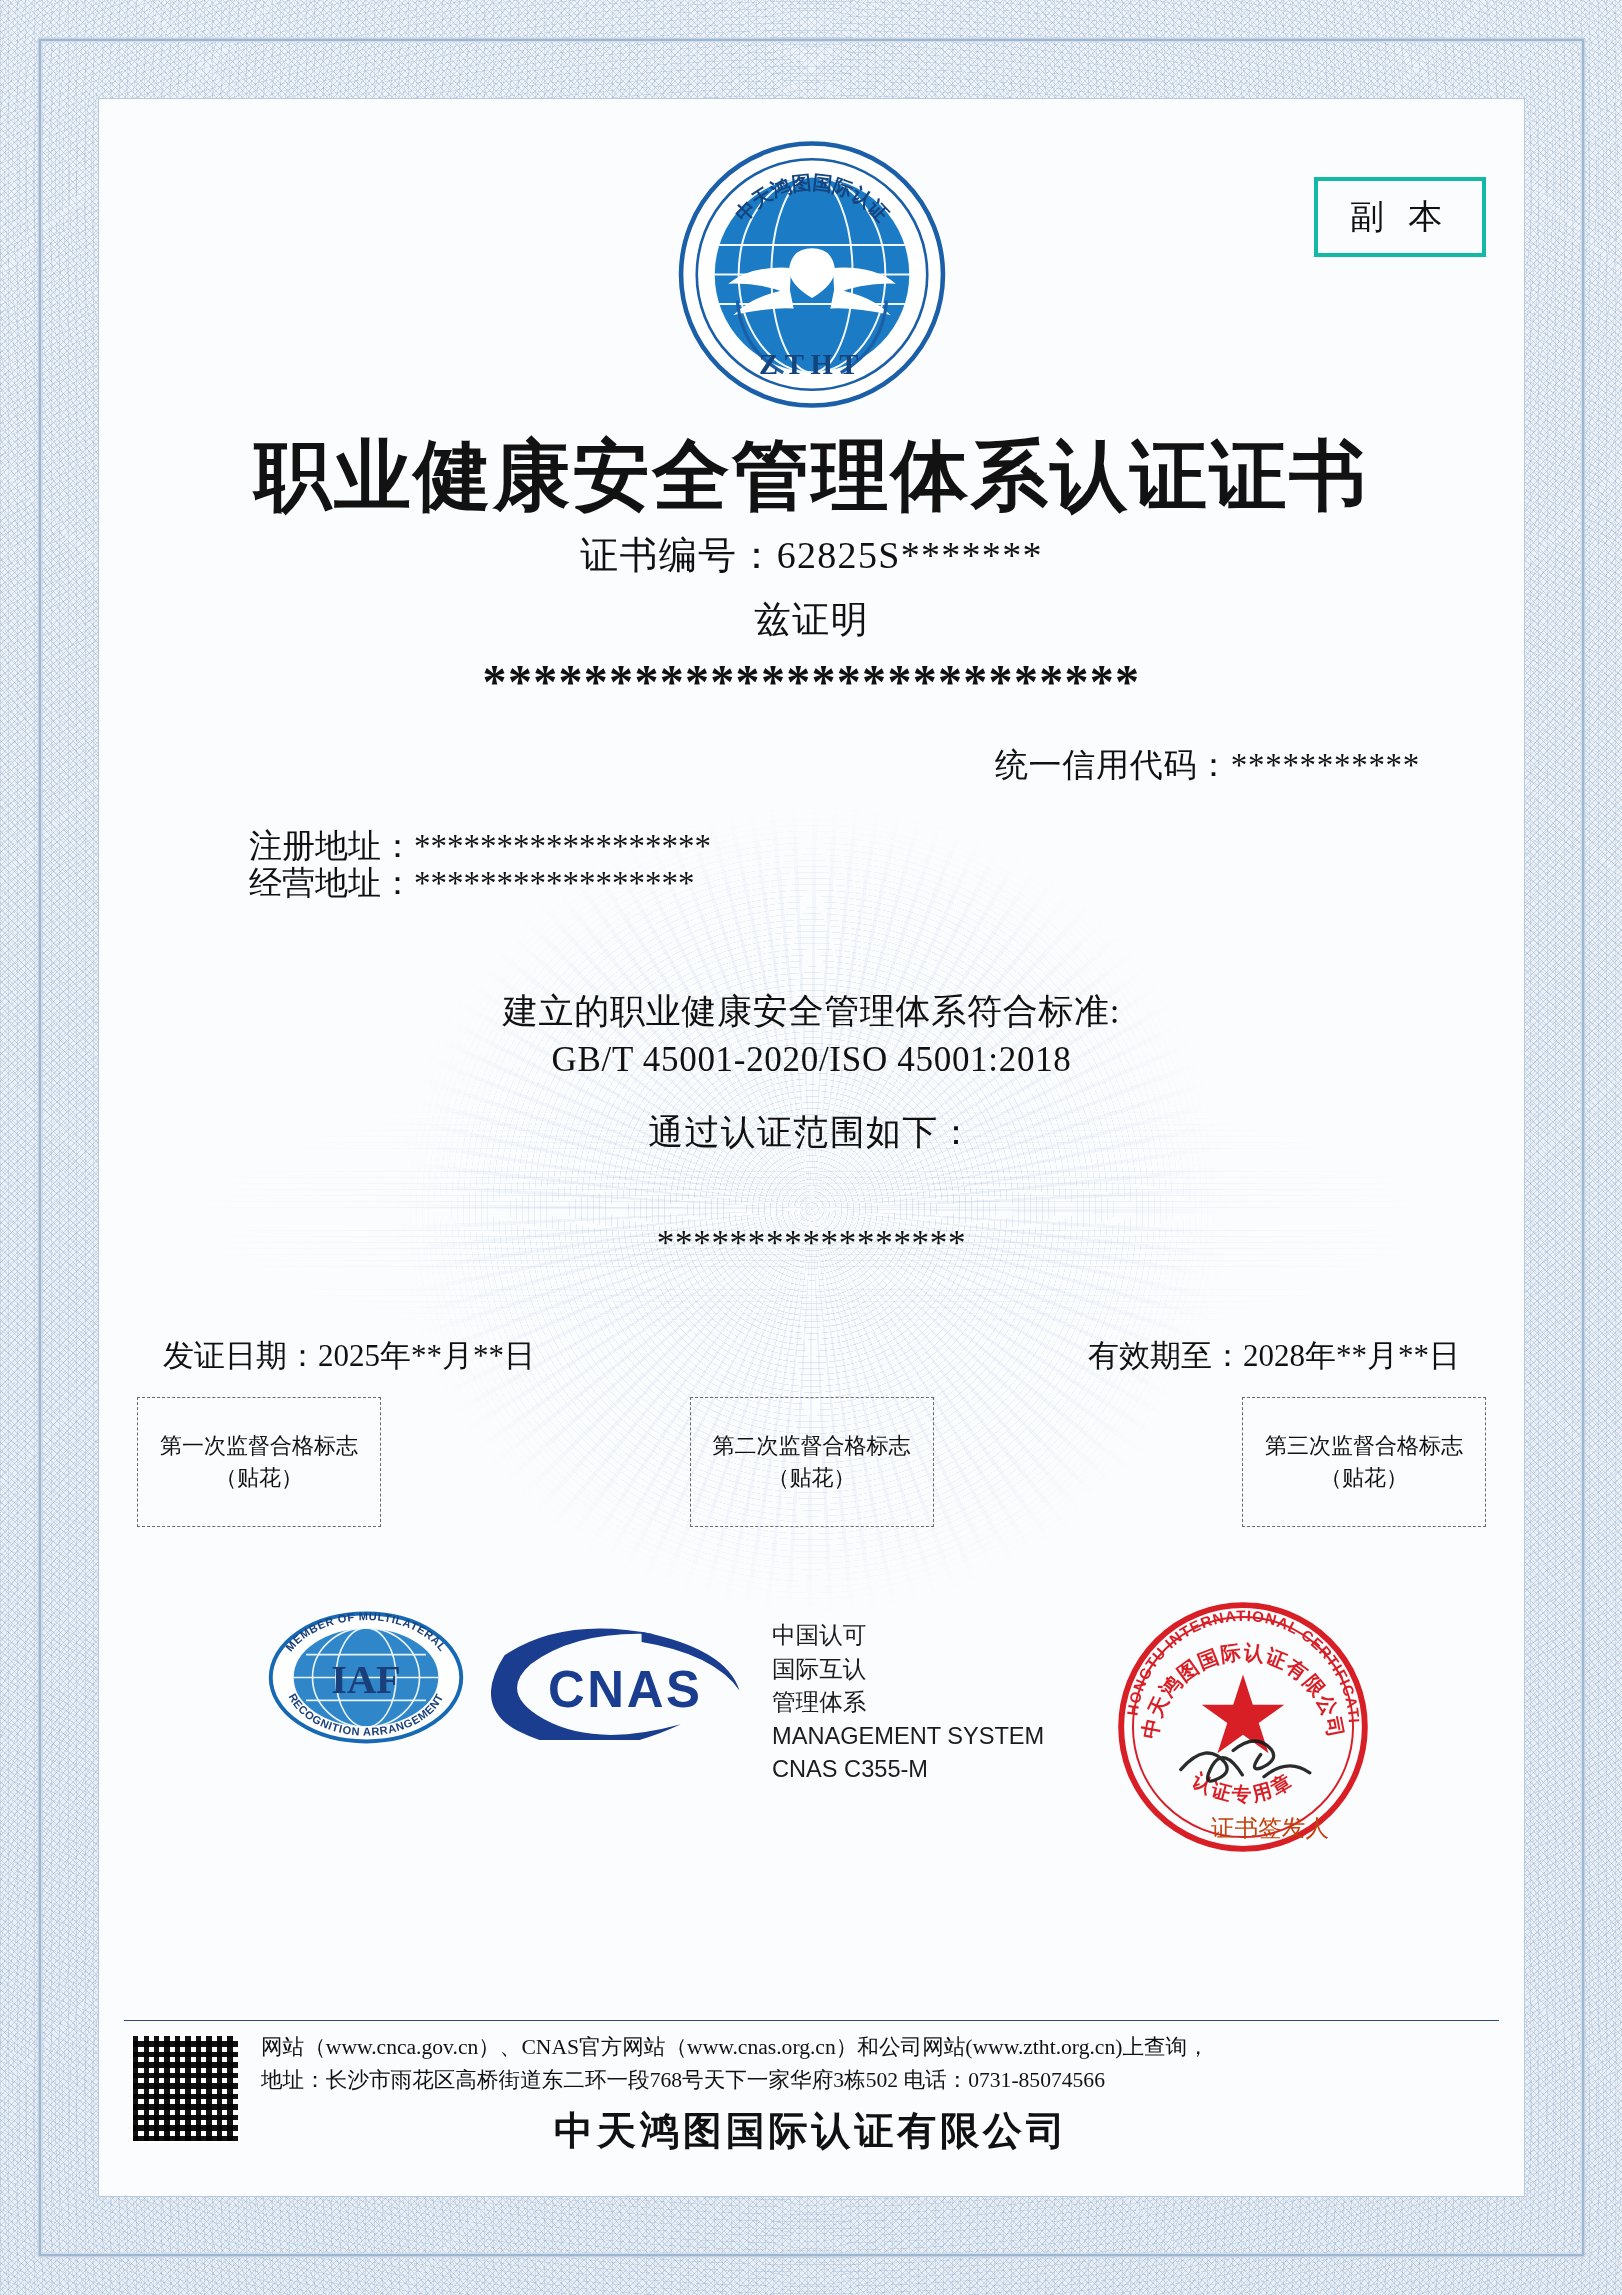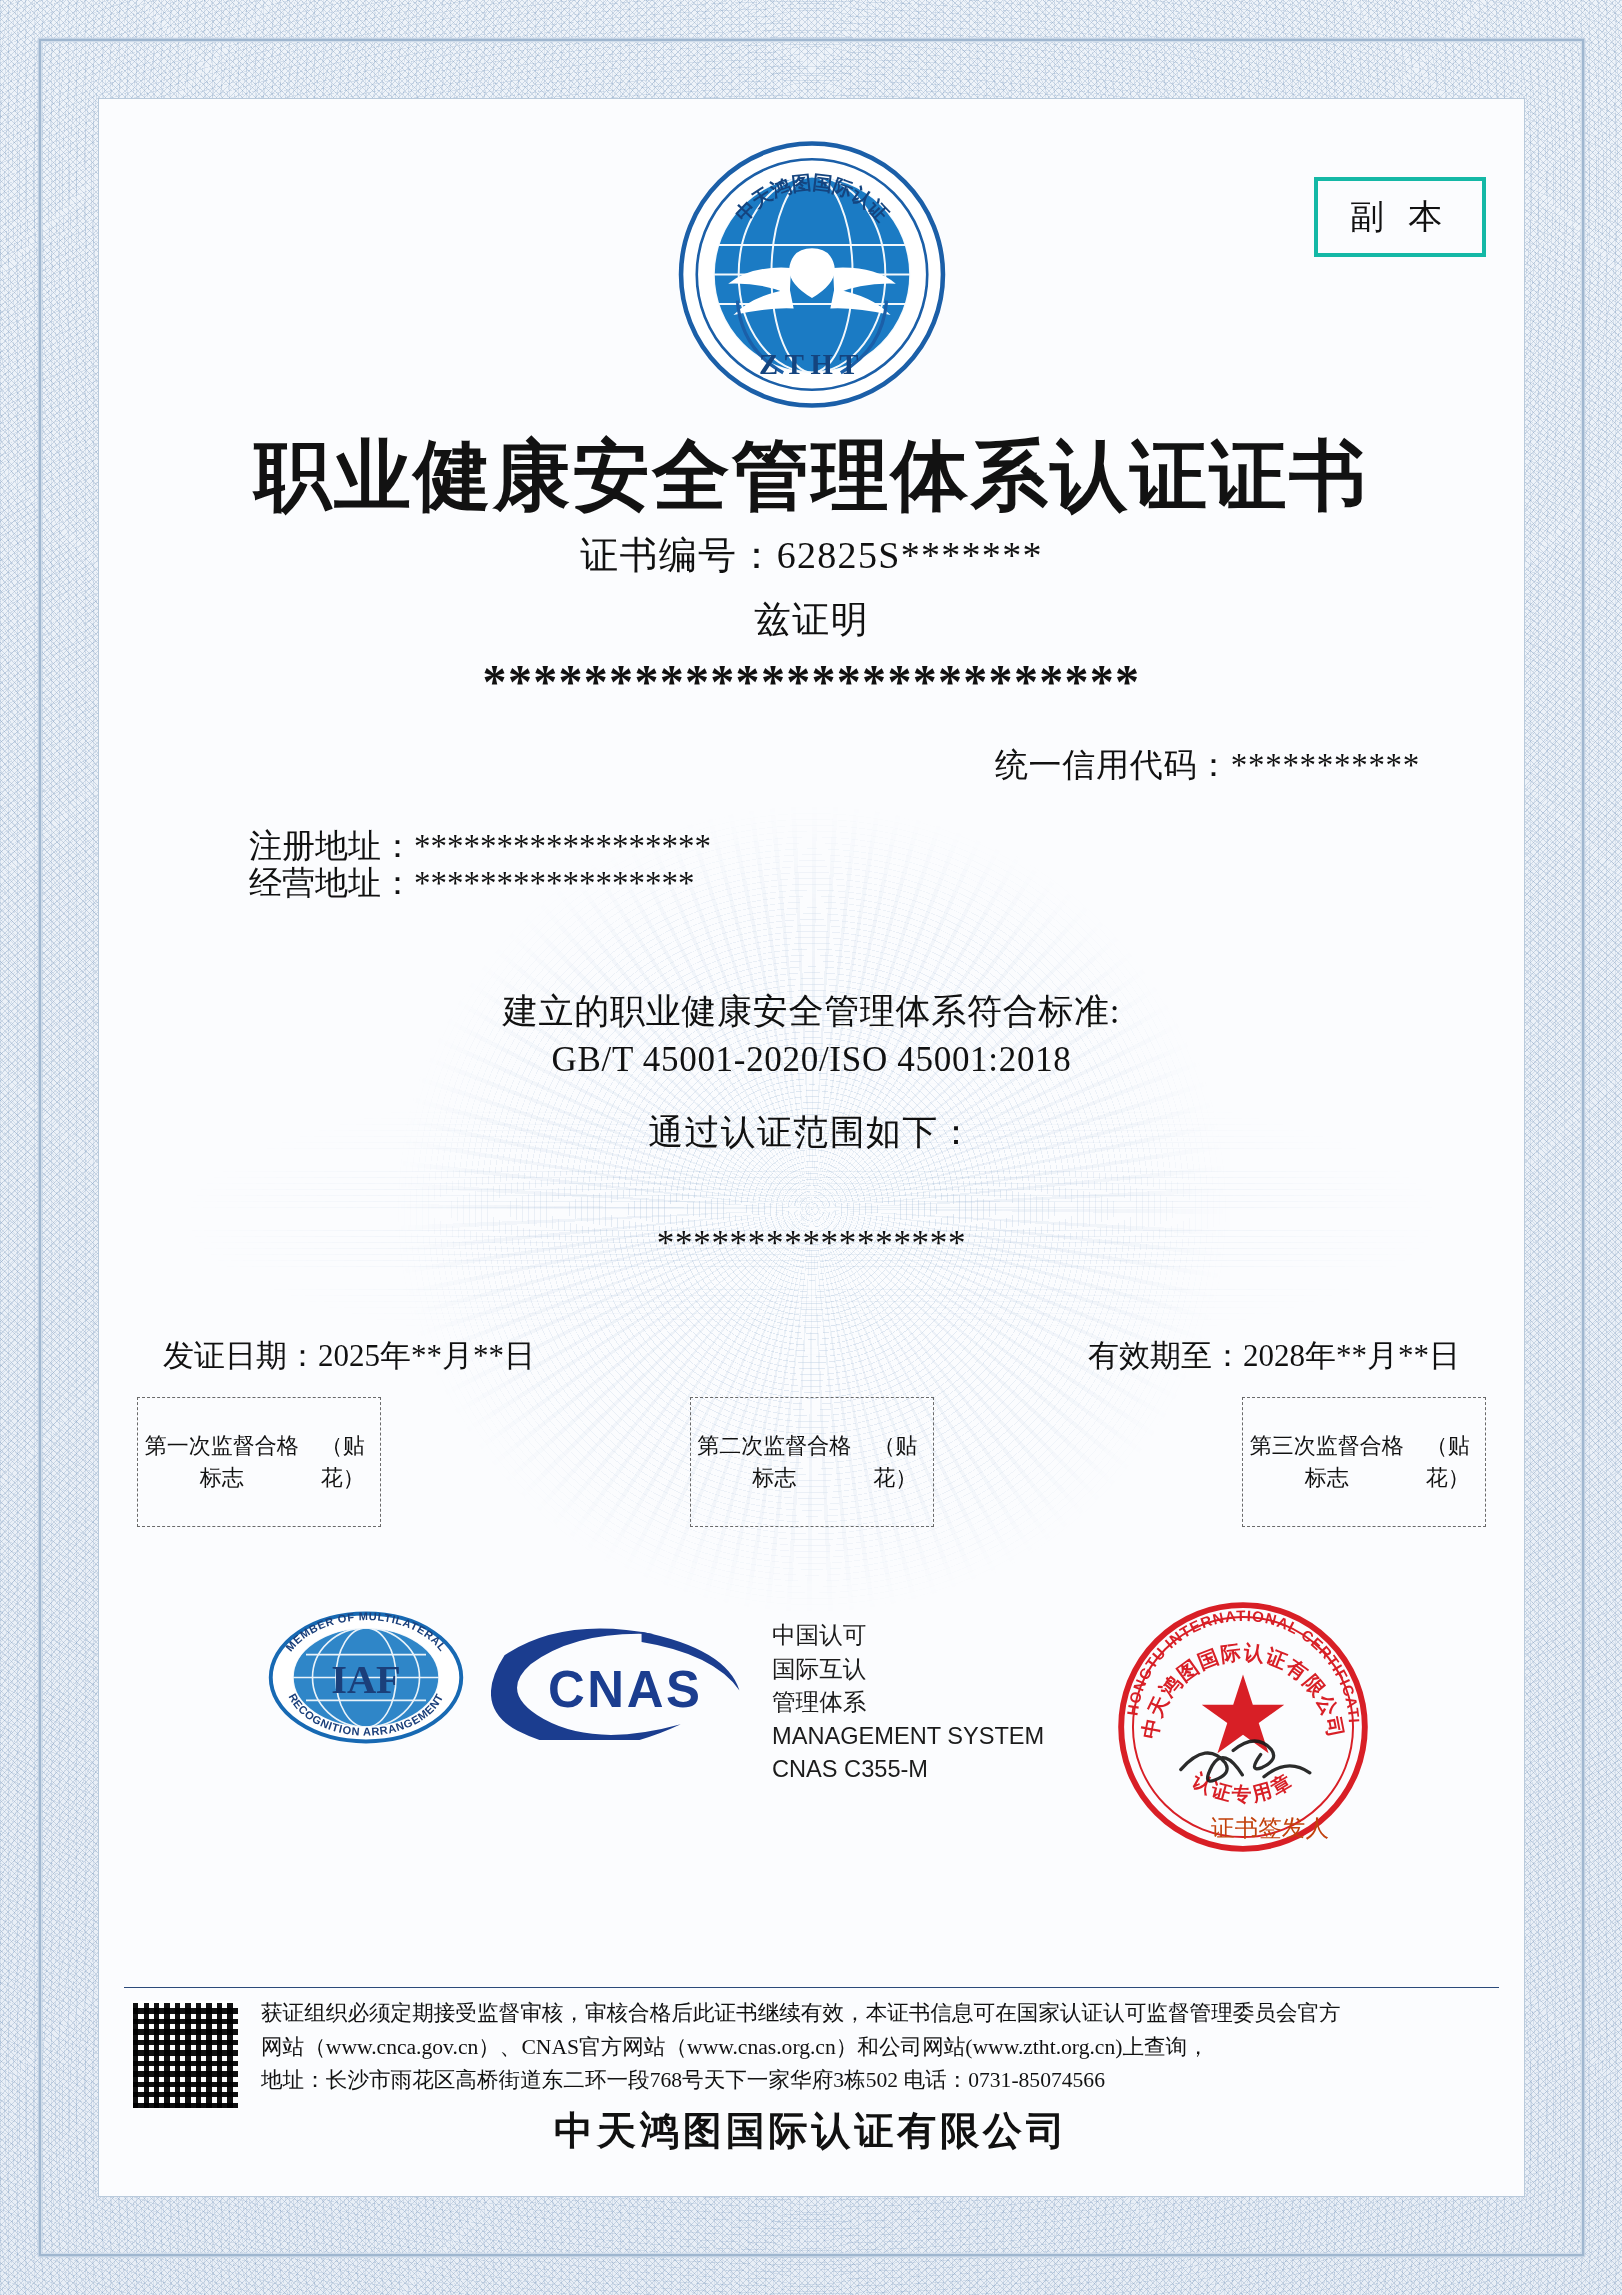--- a/index.html
+++ b/index.html
@@ -233,21 +233,21 @@
     display: flex;
     justify-content: space-between;
     padding: 0 13px;
     box-sizing: border-box;
   }
   .sticker {
     width: 242px;
     height: 128px;
     border: 1.3px dashed #6a6a6a;
     display: flex;
-    flex-direction: row;
+    flex-direction: column;
     align-items: center;
     justify-content: center;
     font-size: 22px;
     color: #111;
     line-height: 1.45;
     text-align: center;
     background: transparent;
   }
 
   
@@ -503,21 +503,20 @@
           </g>
         </svg>
       </div>
 
       <div class="signer">证书签发人</div>
     </div>
 
     <div class="footer">
       <div class="qr"></div>
       <div class="footer-text">
-        <div>获证组织必须定期接受监督审核，审核合格后此证书继续有效，本证书信息可在国家认证认可监督管理委员会官方</div>
         <div>网站（www.cnca.gov.cn）、CNAS官方网站（www.cnas.org.cn）和公司网站(www.ztht.org.cn)上查询，</div>
         <div>地址：长沙市雨花区高桥街道东二环一段768号天下一家华府3栋502  电话：0731-85074566</div>
       </div>
       <div class="company-footer">中天鸿图国际认证有限公司</div>
     </div>
 
   </div>
 </div>
 
 

